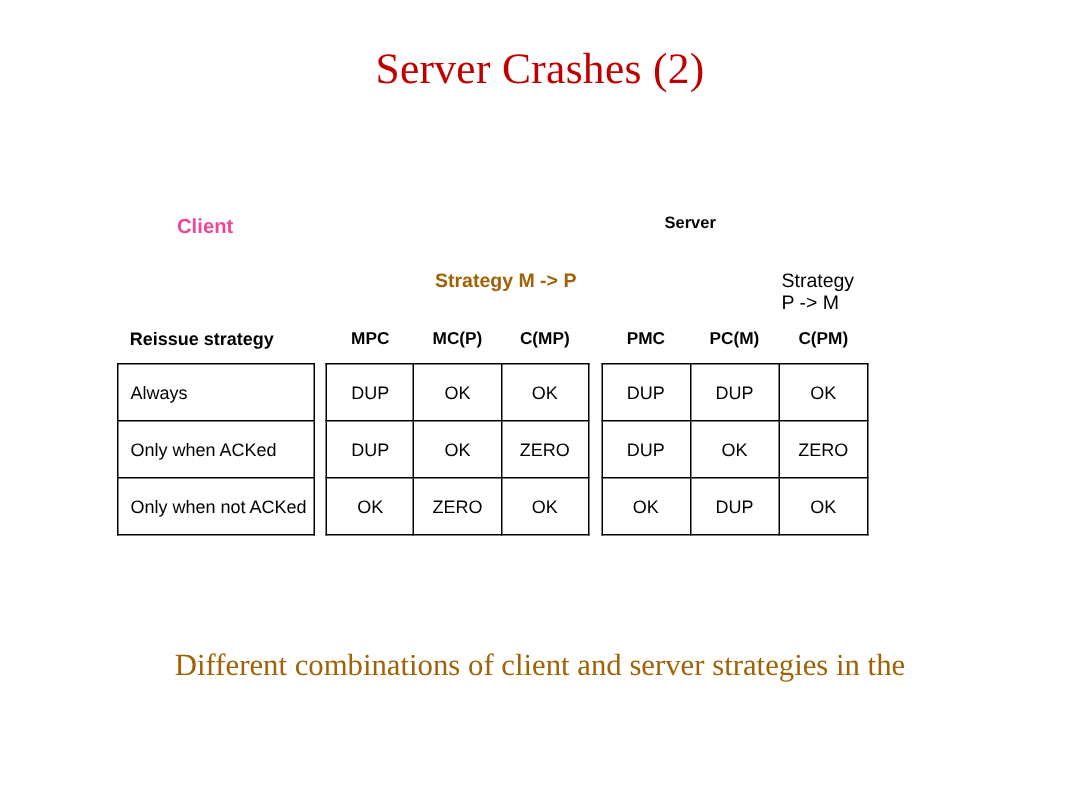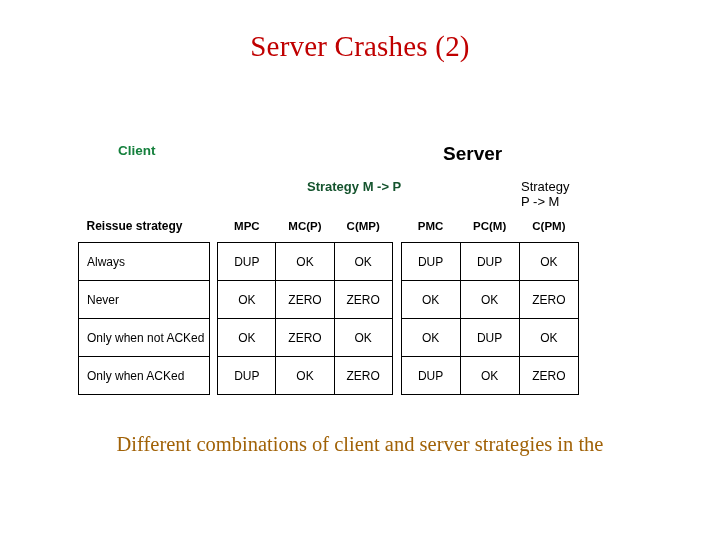--- a/index.html
+++ b/index.html
@@ -30,37 +30,37 @@
     letter-spacing: 0.2px;
   }
 
   
   .lbl-client {
     position: absolute;
     left: 118px;
     top: 143px;
     font-size: 13.5px;
     font-weight: bold;
-    color: #15803d;
+    color: #ec4899;
   }
   .lbl-server {
     position: absolute;
     left: 443px;
     top: 143px;
-    font-size: 19px;
+    font-size: 11px;
     font-weight: bold;
     color: #000;
   }
   .lbl-strat-mp {
     position: absolute;
-    left: 307px;
+    left: 290px;
     top: 179px;
     font-size: 13px;
     font-weight: bold;
-    color: #14532d;
+    color: #a16207;
   }
   .lbl-strat-pm {
     position: absolute;
     left: 521px;
     top: 179px;
     font-size: 13px;
     font-weight: normal;
     color: #000;
   }
 
@@ -169,51 +169,40 @@
         <td class="gapcell"></td>
         <td>DUP</td>
         <td>OK</td>
         <td>OK</td>
         <td class="gapcell"></td>
         <td>DUP</td>
         <td>DUP</td>
         <td>OK</td>
       </tr>
       <tr class="data-row">
-        <td class="rowlabel">Never</td>
-        <td class="gapcell"></td>
+        <td class="rowlabel">Only when ACKed</td>
+        <td class="gapcell"></td>
+        <td>DUP</td>
         <td>OK</td>
         <td>ZERO</td>
-        <td>ZERO</td>
-        <td class="gapcell"></td>
-        <td>OK</td>
+        <td class="gapcell"></td>
+        <td>DUP</td>
         <td>OK</td>
         <td>ZERO</td>
       </tr>
       <tr class="data-row">
         <td class="rowlabel">Only when not ACKed</td>
         <td class="gapcell"></td>
         <td>OK</td>
         <td>ZERO</td>
         <td>OK</td>
         <td class="gapcell"></td>
         <td>OK</td>
         <td>DUP</td>
         <td>OK</td>
-      </tr>
-      <tr class="data-row">
-        <td class="rowlabel">Only when ACKed</td>
-        <td class="gapcell"></td>
-        <td>DUP</td>
-        <td>OK</td>
-        <td>ZERO</td>
-        <td class="gapcell"></td>
-        <td>DUP</td>
-        <td>OK</td>
-        <td>ZERO</td>
       </tr>
     </tbody>
   </table>
 
   <div class="caption">
     <div>Different combinations of client and server strategies in the</div>
   </div>
 
 </div>
 

